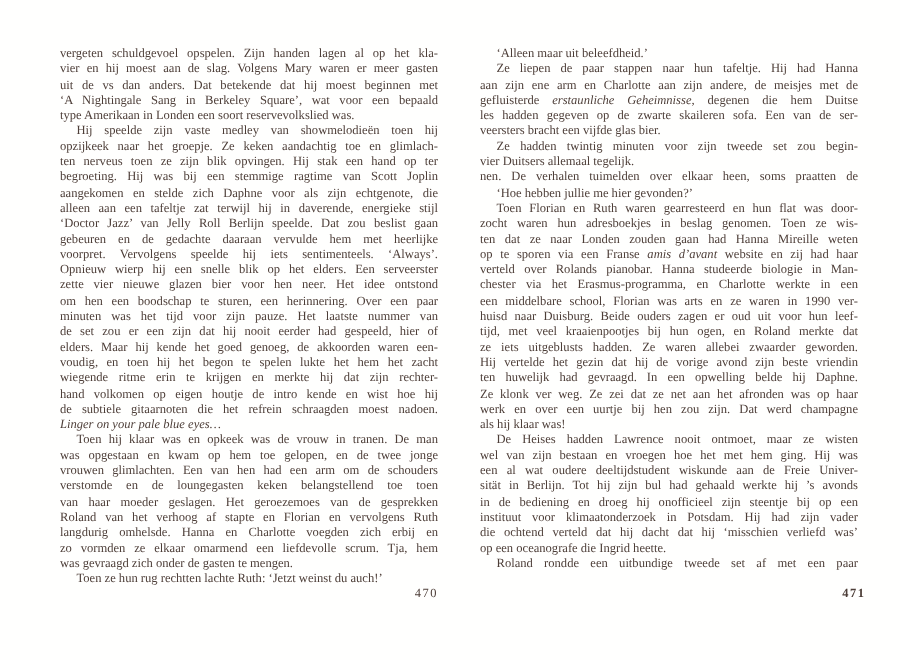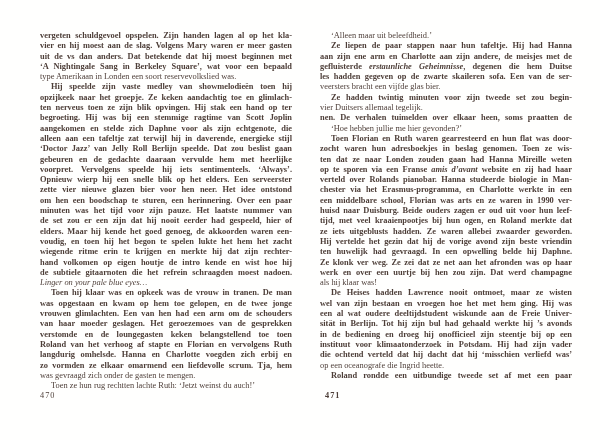--- a/index.html
+++ b/index.html
@@ -36,34 +36,33 @@
     height: 10.3px;
     line-height: 10.3px;
     overflow: hidden;
     text-align: left;
     white-space: normal;
   }
   .line.indent { text-indent: 11px; }
   .line.just {
     text-align: justify;
     text-align-last: justify;
-    font-weight: bold;
   }
   .line.just::after {
     content: "";
     display: inline-block;
     width: 100%;
     height: 0;
   }
   .ital { font-style: italic; margin-top: 20px; }
   .pagenum {
     position: absolute;
     top: 391px;
     width: 252px;
-    text-align: left;
+    text-align: right;
     font-size: 8.3px;
     letter-spacing: 1px;
     color: var(--ink);
   }
   .pagenum.left  { left: 40px; }
   .pagenum.right { left: 325px; font-weight: bold; }
 </style>
 </head>
 <body>
 
@@ -91,22 +90,22 @@
       <div class="line just"><span>de set zou er een zijn dat hij nooit eerder had gespeeld, hier of</span></div>
       <div class="line just"><span>elders. Maar hij kende het goed genoeg, de akkoorden waren een-</span></div>
       <div class="line just"><span>voudig, en toen hij het begon te spelen lukte het hem het zacht</span></div>
       <div class="line just"><span>wiegende ritme erin te krijgen en merkte hij dat zijn rechter-</span></div>
       <div class="line just"><span>hand volkomen op eigen houtje de intro kende en wist hoe hij</span></div>
       <div class="line just"><span>de subtiele gitaarnoten die het refrein schraagden moest nadoen.</span></div>
       <div class="line"><span class="ital">Linger on your pale blue eyes…</span></div>
       <div class="line indent just"><span>Toen hij klaar was en opkeek was de vrouw in tranen. De man</span></div>
       <div class="line just"><span>was opgestaan en kwam op hem toe gelopen, en de twee jonge</span></div>
       <div class="line just"><span>vrouwen glimlachten. Een van hen had een arm om de schouders</span></div>
+      <div class="line just"><span>verstomde en de loungegasten keken belangstellend toe toen</span></div>
       <div class="line just"><span>van haar moeder geslagen. Het geroezemoes van de gesprekken</span></div>
-      <div class="line just"><span>verstomde en de loungegasten keken belangstellend toe toen</span></div>
       <div class="line just"><span>Roland van het verhoog af stapte en Florian en vervolgens Ruth</span></div>
       <div class="line just"><span>langdurig omhelsde. Hanna en Charlotte voegden zich erbij en</span></div>
       <div class="line just"><span>zo vormden ze elkaar omarmend een liefdevolle scrum. Tja, hem</span></div>
       <div class="line"><span>was gevraagd zich onder de gasten te mengen.</span></div>
       <div class="line indent"><span>Toen ze hun rug rechtten lachte Ruth: ‘Jetzt weinst du auch!’</span></div>
     </div>
 
   <div class="pagenum left">470</div>
 
   <div class="textblock right">

